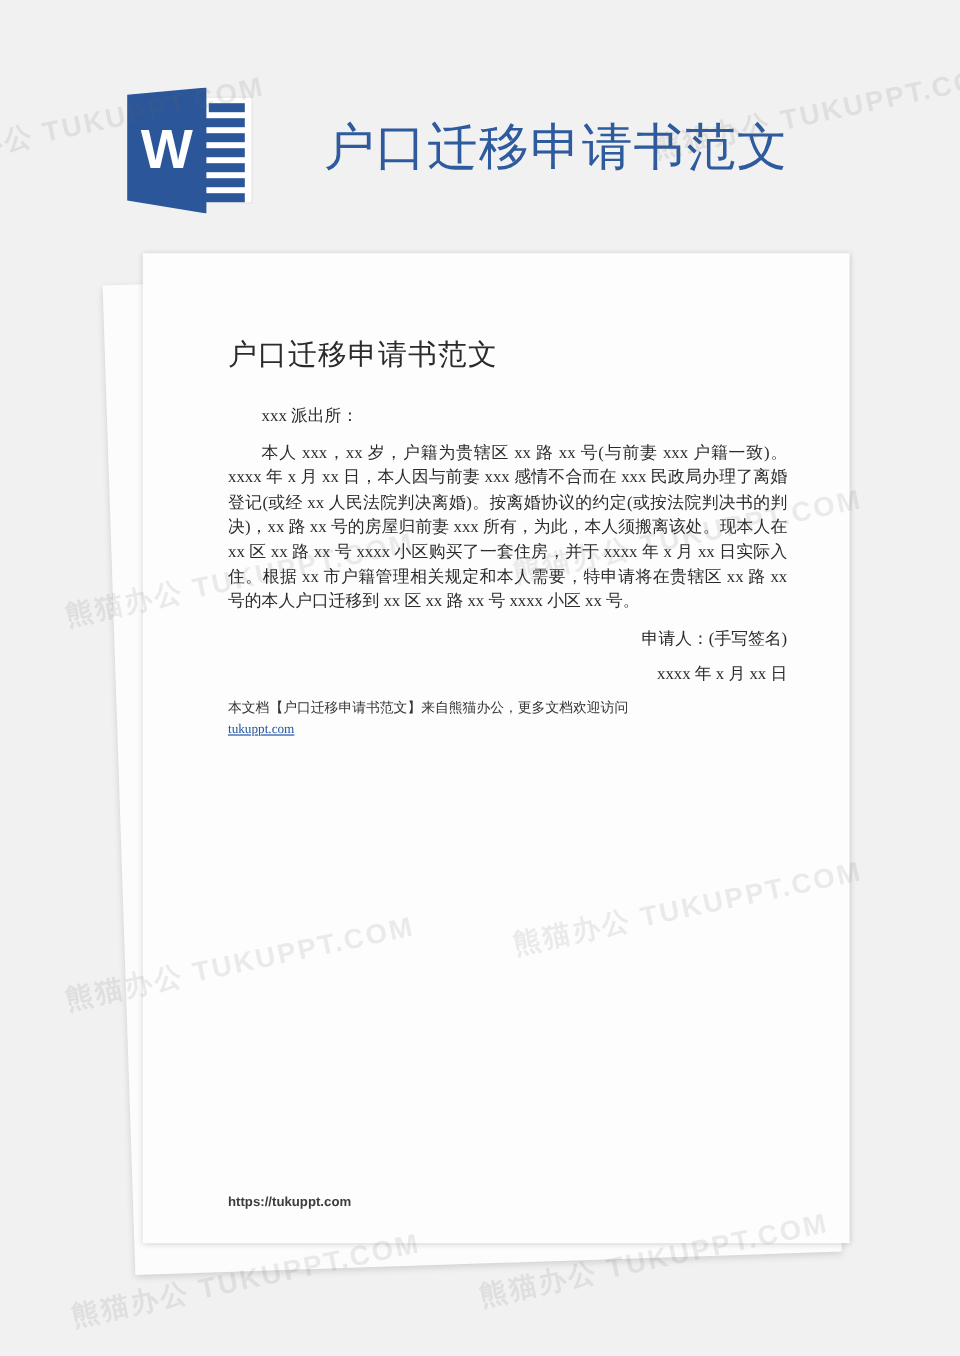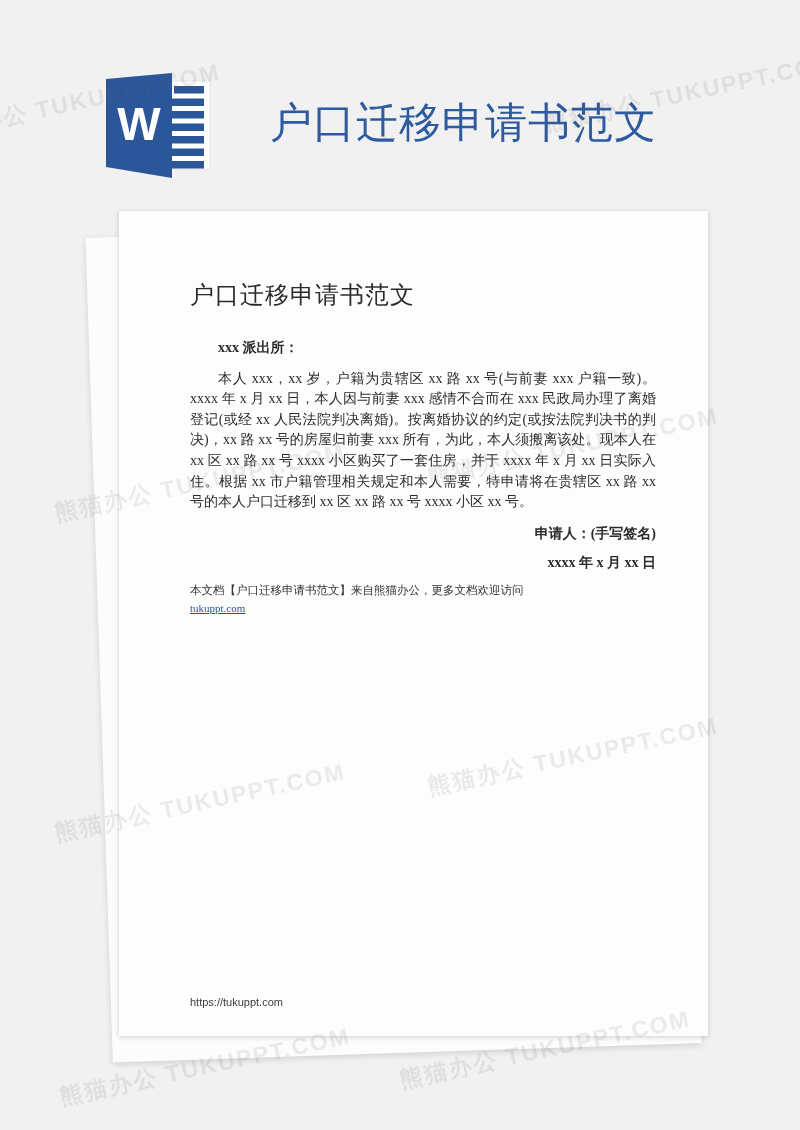--- a/index.html
+++ b/index.html
@@ -66,21 +66,21 @@
     font-size: 14px;
     line-height: 20.6px;
     margin-bottom: 9px;
   }
   .salutation { margin-bottom: 10px; }
   .body-par {
     text-indent: 2em;
     text-align: justify;
     margin-bottom: 11px;
   }
-  .indent { text-indent: 2em; font-weight: bold; }
+  .indent { text-indent: 2em; }
   .sig-gap { margin-top: 5px; text-align: right; }
   .source-note {
     font-size: 11.5px;
     line-height: 15px;
     color: #333;
     font-family: "Liberation Serif", "DejaVu Serif", serif;
   }
   .source-link {
     display: inline-block;
     margin-top: 0;
@@ -89,20 +89,21 @@
     text-decoration: underline;
     cursor: pointer;
   }
   .page-footer {
     position: absolute;
     left: 71px;
     bottom: 28px;
     font-size: 11px;
     color: #3c3c3c;
     font-family: "Liberation Sans", sans-serif;
+    font-weight: bold;
   }
 
   
   .wm-layer { position: absolute; inset: 0; z-index: 10; pointer-events: none; }
   .wm {
     position: absolute;
     font-size: 23px;
     font-weight: bold;
     letter-spacing: 2px;
     color: rgba(100,100,100,0.12);

